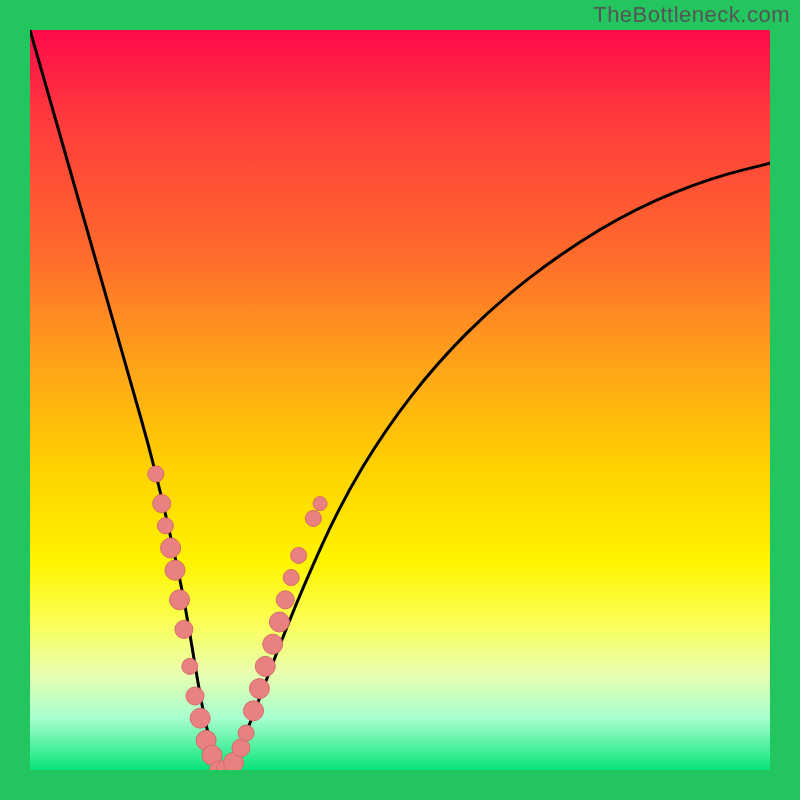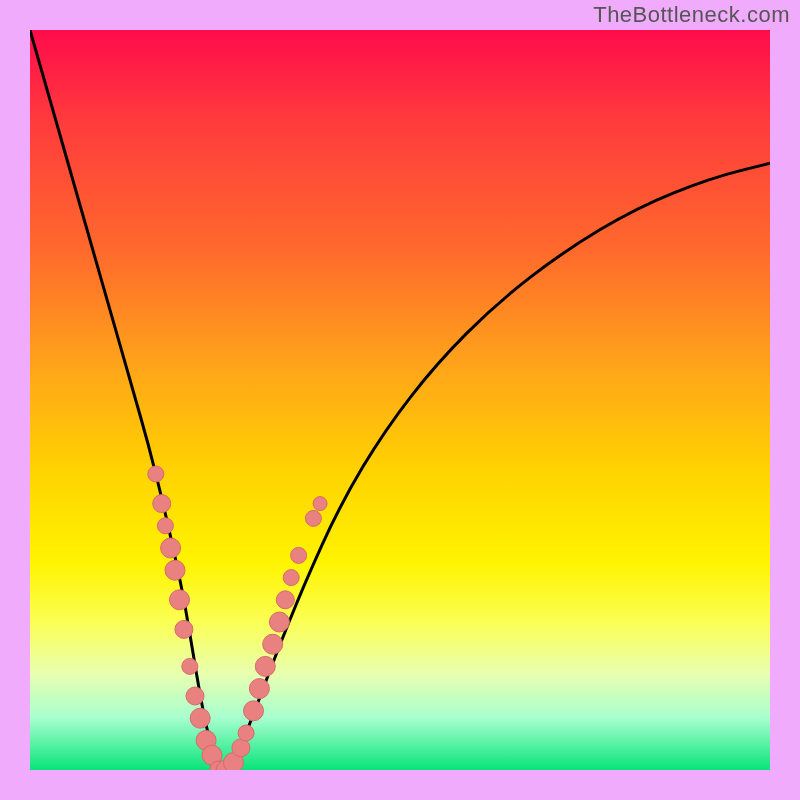--- a/index.html
+++ b/index.html
@@ -9,21 +9,21 @@
     height: 800px;
     background: #000;
     overflow: hidden;
   }
   .frame {
     position: absolute;
     left: 0;
     top: 0;
     width: 800px;
     height: 800px;
-    background: #f0abfc;
+    background: #22c55e;
   }
   .plot-area {
     position: absolute;
     left: 30px;
     top: 30px;
     width: 740px;
     height: 740px;
     background: linear-gradient(
       to bottom,
       #ff0b4b 0%,

